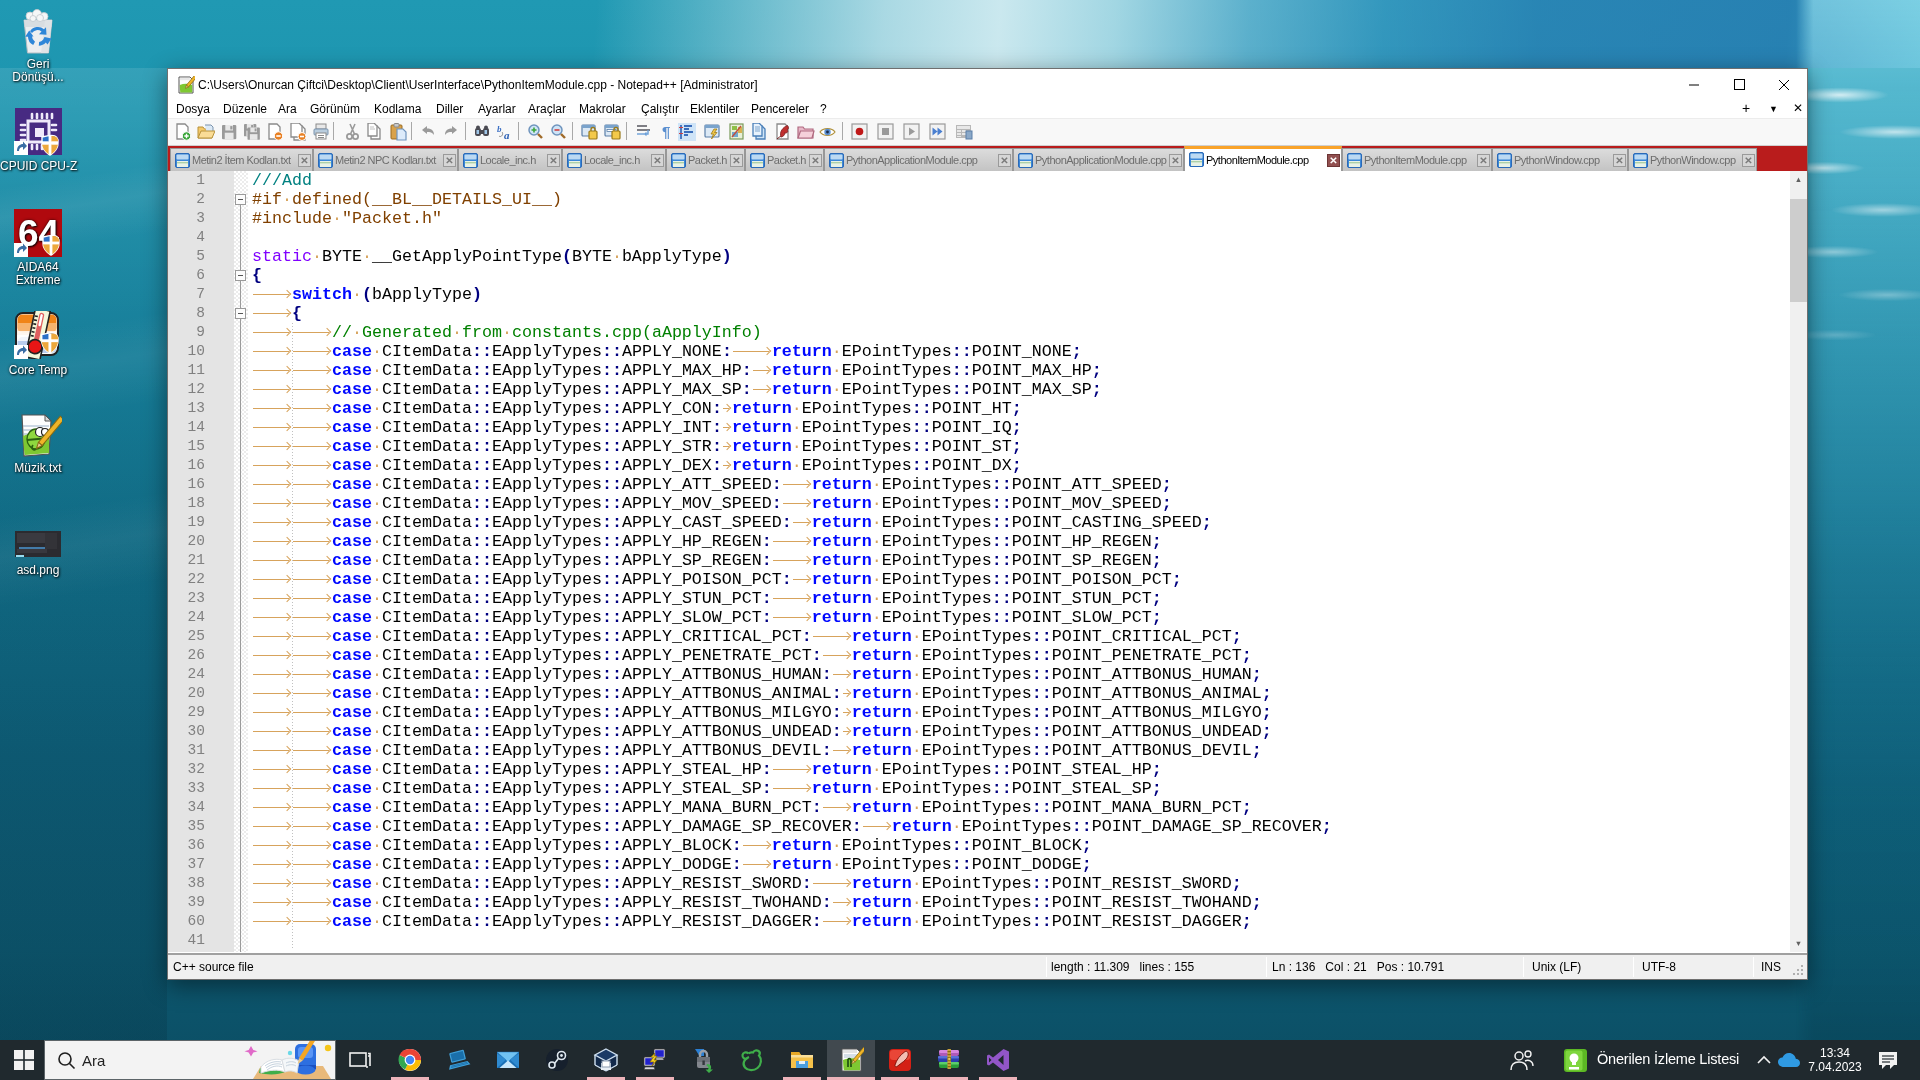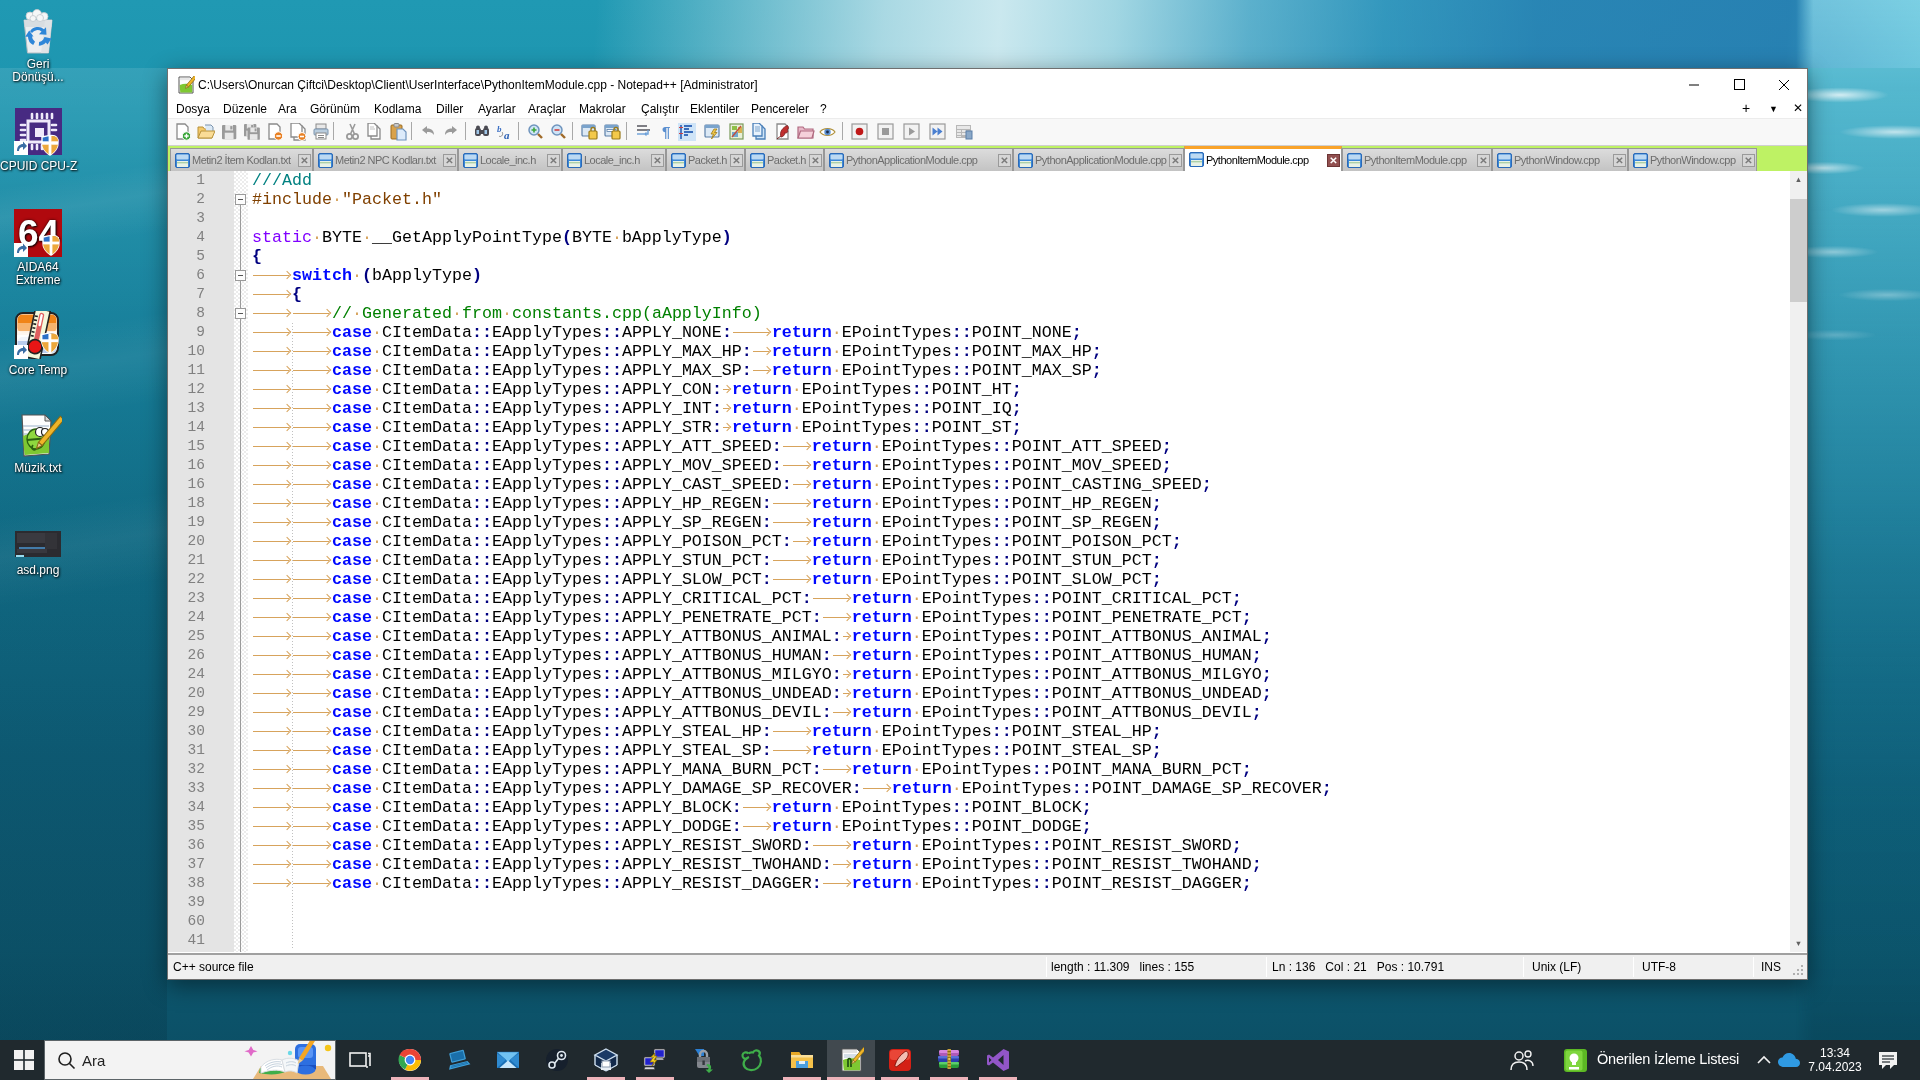--- a/index.html
+++ b/index.html
@@ -38,21 +38,21 @@
  border:1px solid #6f6f6f; box-shadow:0 6px 22px rgba(0,0,0,.45); }
 .titlebar { position:absolute; left:0; top:0; width:100%; height:32px; background:#fff; }
 .title-txt { position:absolute; left:30px; top:9px; font-size:12px; color:#000; white-space:nowrap; }
 .wbtn { position:absolute; top:0; width:45px; height:31px; color:#000; }
 .menubar { position:absolute; left:0; top:32px; width:100%; height:17px; background:#fff; font-size:12px; color:#000; }
 .menubar span { position:absolute; top:1px; }
 .toolbar { position:absolute; left:0; top:49px; width:100%; height:27px; background:#f8f8f8; border-top:1px solid #ececec; }
 .tbi { position:absolute; top:4px; width:17px; height:17px; }
 .tsep { position:absolute; top:3px; width:1px; height:18px; background:#a8a8a8; }
 
-.tabbar { position:absolute; left:0; top:76px; width:100%; height:26px; background:#bef264; border-top:1px solid #d0d0d0; }
+.tabbar { position:absolute; left:0; top:76px; width:100%; height:26px; background:#b91c1c; border-top:1px solid #d0d0d0; }
 .tab { position:absolute; top:2px; height:24px; overflow:hidden; background:linear-gradient(180deg,#dcdcdc,#c2c2c2); border:1px solid #989898; border-bottom:none; color:#6d6d6d; font-size:12px; }
 .tab.act { top:0; height:26px; background:#fff; border-top:3px solid #f9a32a; color:#000; }
 .tab .fi { position:absolute; left:4px; top:4px; width:15px; height:15px; }
 .tab.act .fi { top:3px; }
 .tab .tx { position:absolute; left:21px; top:5px; right:15px; overflow:hidden; white-space:nowrap; font-size:11px; letter-spacing:-0.5px; }
 .tab .cx { position:absolute; right:1px; top:5px; width:13px; height:13px; background:#d6d6d6; border:1px solid #9a9a9a;
  color:#7a7a7a; font-size:10px; line-height:11px; text-align:center; font-weight:bold; }
 .tab.act .cx { background:#914f4f; border-color:#6d3535; color:#fff; }
 
 .editor { position:absolute; left:0; top:102px; width:100%; height:781px; background:#fff; overflow:hidden; }
@@ -667,45 +667,47 @@
   </div>
   <div class="fold"></div>
   <div class="fline" style="top:34px;height:747px"></div>
   <div class="fbox" style="top:23px"></div>
   <div class="fbox" style="top:99px"></div>
   <div class="fbox" style="top:137px"></div>
   <div class="iguide" style="left:124px;top:152px;height:627px"></div>
   <div class="code">
 
 <div class="cl"><span class="cd">///Add</span></div>
+        <div class="cl"><span class="pp">#if<i>·</i>defined(__BL__DETAILS_UI__)</span></div>
         <div class="cl"><span class="pp">#include<i>·</i>"Packet.h"</span></div>
         <div class="cl"></div>
         <div class="cl"><span class="ty">static</span><i>·</i>BYTE<i>·</i>__GetApplyPointType<b class="o">(</b>BYTE<i>·</i>bApplyType<b class="o">)</b></div>
         <div class="cl"><b class="o">{</b></div>
         <div class="cl"><s class="tb" style="width:40px"></s><b class="k">switch</b><i>·</i><b class="o">(</b>bApplyType<b class="o">)</b></div>
         <div class="cl"><s class="tb" style="width:40px"></s><b class="o">{</b></div>
         <div class="cl"><s class="tb" style="width:40px"></s><s class="tb" style="width:40px"></s><span class="cm">//<i>·</i>Generated<i>·</i>from<i>·</i>constants.cpp(aApplyInfo)</span></div>
         <div class="cl"><s class="tb" style="width:40px"></s><s class="tb" style="width:40px"></s><b class="k">case</b><i>·</i>CItemData<b class="o">::</b>EApplyTypes<b class="o">::</b>APPLY_NONE<b class="o">:</b><s class="tb" style="width:40px"></s><b class="k">return</b><i>·</i>EPointTypes<b class="o">::</b>POINT_NONE<b class="o">;</b></div>
         <div class="cl"><s class="tb" style="width:40px"></s><s class="tb" style="width:40px"></s><b class="k">case</b><i>·</i>CItemData<b class="o">::</b>EApplyTypes<b class="o">::</b>APPLY_MAX_HP<b class="o">:</b><s class="tb" style="width:20px"></s><b class="k">return</b><i>·</i>EPointTypes<b class="o">::</b>POINT_MAX_HP<b class="o">;</b></div>
         <div class="cl"><s class="tb" style="width:40px"></s><s class="tb" style="width:40px"></s><b class="k">case</b><i>·</i>CItemData<b class="o">::</b>EApplyTypes<b class="o">::</b>APPLY_MAX_SP<b class="o">:</b><s class="tb" style="width:20px"></s><b class="k">return</b><i>·</i>EPointTypes<b class="o">::</b>POINT_MAX_SP<b class="o">;</b></div>
         <div class="cl"><s class="tb" style="width:40px"></s><s class="tb" style="width:40px"></s><b class="k">case</b><i>·</i>CItemData<b class="o">::</b>EApplyTypes<b class="o">::</b>APPLY_CON<b class="o">:</b><s class="tb" style="width:10px"></s><b class="k">return</b><i>·</i>EPointTypes<b class="o">::</b>POINT_HT<b class="o">;</b></div>
         <div class="cl"><s class="tb" style="width:40px"></s><s class="tb" style="width:40px"></s><b class="k">case</b><i>·</i>CItemData<b class="o">::</b>EApplyTypes<b class="o">::</b>APPLY_INT<b class="o">:</b><s class="tb" style="width:10px"></s><b class="k">return</b><i>·</i>EPointTypes<b class="o">::</b>POINT_IQ<b class="o">;</b></div>
         <div class="cl"><s class="tb" style="width:40px"></s><s class="tb" style="width:40px"></s><b class="k">case</b><i>·</i>CItemData<b class="o">::</b>EApplyTypes<b class="o">::</b>APPLY_STR<b class="o">:</b><s class="tb" style="width:10px"></s><b class="k">return</b><i>·</i>EPointTypes<b class="o">::</b>POINT_ST<b class="o">;</b></div>
+        <div class="cl"><s class="tb" style="width:40px"></s><s class="tb" style="width:40px"></s><b class="k">case</b><i>·</i>CItemData<b class="o">::</b>EApplyTypes<b class="o">::</b>APPLY_DEX<b class="o">:</b><s class="tb" style="width:10px"></s><b class="k">return</b><i>·</i>EPointTypes<b class="o">::</b>POINT_DX<b class="o">;</b></div>
         <div class="cl"><s class="tb" style="width:40px"></s><s class="tb" style="width:40px"></s><b class="k">case</b><i>·</i>CItemData<b class="o">::</b>EApplyTypes<b class="o">::</b>APPLY_ATT_SPEED<b class="o">:</b><s class="tb" style="width:30px"></s><b class="k">return</b><i>·</i>EPointTypes<b class="o">::</b>POINT_ATT_SPEED<b class="o">;</b></div>
         <div class="cl"><s class="tb" style="width:40px"></s><s class="tb" style="width:40px"></s><b class="k">case</b><i>·</i>CItemData<b class="o">::</b>EApplyTypes<b class="o">::</b>APPLY_MOV_SPEED<b class="o">:</b><s class="tb" style="width:30px"></s><b class="k">return</b><i>·</i>EPointTypes<b class="o">::</b>POINT_MOV_SPEED<b class="o">;</b></div>
         <div class="cl"><s class="tb" style="width:40px"></s><s class="tb" style="width:40px"></s><b class="k">case</b><i>·</i>CItemData<b class="o">::</b>EApplyTypes<b class="o">::</b>APPLY_CAST_SPEED<b class="o">:</b><s class="tb" style="width:20px"></s><b class="k">return</b><i>·</i>EPointTypes<b class="o">::</b>POINT_CASTING_SPEED<b class="o">;</b></div>
         <div class="cl"><s class="tb" style="width:40px"></s><s class="tb" style="width:40px"></s><b class="k">case</b><i>·</i>CItemData<b class="o">::</b>EApplyTypes<b class="o">::</b>APPLY_HP_REGEN<b class="o">:</b><s class="tb" style="width:40px"></s><b class="k">return</b><i>·</i>EPointTypes<b class="o">::</b>POINT_HP_REGEN<b class="o">;</b></div>
         <div class="cl"><s class="tb" style="width:40px"></s><s class="tb" style="width:40px"></s><b class="k">case</b><i>·</i>CItemData<b class="o">::</b>EApplyTypes<b class="o">::</b>APPLY_SP_REGEN<b class="o">:</b><s class="tb" style="width:40px"></s><b class="k">return</b><i>·</i>EPointTypes<b class="o">::</b>POINT_SP_REGEN<b class="o">;</b></div>
         <div class="cl"><s class="tb" style="width:40px"></s><s class="tb" style="width:40px"></s><b class="k">case</b><i>·</i>CItemData<b class="o">::</b>EApplyTypes<b class="o">::</b>APPLY_POISON_PCT<b class="o">:</b><s class="tb" style="width:20px"></s><b class="k">return</b><i>·</i>EPointTypes<b class="o">::</b>POINT_POISON_PCT<b class="o">;</b></div>
         <div class="cl"><s class="tb" style="width:40px"></s><s class="tb" style="width:40px"></s><b class="k">case</b><i>·</i>CItemData<b class="o">::</b>EApplyTypes<b class="o">::</b>APPLY_STUN_PCT<b class="o">:</b><s class="tb" style="width:40px"></s><b class="k">return</b><i>·</i>EPointTypes<b class="o">::</b>POINT_STUN_PCT<b class="o">;</b></div>
         <div class="cl"><s class="tb" style="width:40px"></s><s class="tb" style="width:40px"></s><b class="k">case</b><i>·</i>CItemData<b class="o">::</b>EApplyTypes<b class="o">::</b>APPLY_SLOW_PCT<b class="o">:</b><s class="tb" style="width:40px"></s><b class="k">return</b><i>·</i>EPointTypes<b class="o">::</b>POINT_SLOW_PCT<b class="o">;</b></div>
         <div class="cl"><s class="tb" style="width:40px"></s><s class="tb" style="width:40px"></s><b class="k">case</b><i>·</i>CItemData<b class="o">::</b>EApplyTypes<b class="o">::</b>APPLY_CRITICAL_PCT<b class="o">:</b><s class="tb" style="width:40px"></s><b class="k">return</b><i>·</i>EPointTypes<b class="o">::</b>POINT_CRITICAL_PCT<b class="o">;</b></div>
         <div class="cl"><s class="tb" style="width:40px"></s><s class="tb" style="width:40px"></s><b class="k">case</b><i>·</i>CItemData<b class="o">::</b>EApplyTypes<b class="o">::</b>APPLY_PENETRATE_PCT<b class="o">:</b><s class="tb" style="width:30px"></s><b class="k">return</b><i>·</i>EPointTypes<b class="o">::</b>POINT_PENETRATE_PCT<b class="o">;</b></div>
+        <div class="cl"><s class="tb" style="width:40px"></s><s class="tb" style="width:40px"></s><b class="k">case</b><i>·</i>CItemData<b class="o">::</b>EApplyTypes<b class="o">::</b>APPLY_ATTBONUS_HUMAN<b class="o">:</b><s class="tb" style="width:20px"></s><b class="k">return</b><i>·</i>EPointTypes<b class="o">::</b>POINT_ATTBONUS_HUMAN<b class="o">;</b></div>
         <div class="cl"><s class="tb" style="width:40px"></s><s class="tb" style="width:40px"></s><b class="k">case</b><i>·</i>CItemData<b class="o">::</b>EApplyTypes<b class="o">::</b>APPLY_ATTBONUS_ANIMAL<b class="o">:</b><s class="tb" style="width:10px"></s><b class="k">return</b><i>·</i>EPointTypes<b class="o">::</b>POINT_ATTBONUS_ANIMAL<b class="o">;</b></div>
-        <div class="cl"><s class="tb" style="width:40px"></s><s class="tb" style="width:40px"></s><b class="k">case</b><i>·</i>CItemData<b class="o">::</b>EApplyTypes<b class="o">::</b>APPLY_ATTBONUS_HUMAN<b class="o">:</b><s class="tb" style="width:20px"></s><b class="k">return</b><i>·</i>EPointTypes<b class="o">::</b>POINT_ATTBONUS_HUMAN<b class="o">;</b></div>
         <div class="cl"><s class="tb" style="width:40px"></s><s class="tb" style="width:40px"></s><b class="k">case</b><i>·</i>CItemData<b class="o">::</b>EApplyTypes<b class="o">::</b>APPLY_ATTBONUS_MILGYO<b class="o">:</b><s class="tb" style="width:10px"></s><b class="k">return</b><i>·</i>EPointTypes<b class="o">::</b>POINT_ATTBONUS_MILGYO<b class="o">;</b></div>
         <div class="cl"><s class="tb" style="width:40px"></s><s class="tb" style="width:40px"></s><b class="k">case</b><i>·</i>CItemData<b class="o">::</b>EApplyTypes<b class="o">::</b>APPLY_ATTBONUS_UNDEAD<b class="o">:</b><s class="tb" style="width:10px"></s><b class="k">return</b><i>·</i>EPointTypes<b class="o">::</b>POINT_ATTBONUS_UNDEAD<b class="o">;</b></div>
         <div class="cl"><s class="tb" style="width:40px"></s><s class="tb" style="width:40px"></s><b class="k">case</b><i>·</i>CItemData<b class="o">::</b>EApplyTypes<b class="o">::</b>APPLY_ATTBONUS_DEVIL<b class="o">:</b><s class="tb" style="width:20px"></s><b class="k">return</b><i>·</i>EPointTypes<b class="o">::</b>POINT_ATTBONUS_DEVIL<b class="o">;</b></div>
         <div class="cl"><s class="tb" style="width:40px"></s><s class="tb" style="width:40px"></s><b class="k">case</b><i>·</i>CItemData<b class="o">::</b>EApplyTypes<b class="o">::</b>APPLY_STEAL_HP<b class="o">:</b><s class="tb" style="width:40px"></s><b class="k">return</b><i>·</i>EPointTypes<b class="o">::</b>POINT_STEAL_HP<b class="o">;</b></div>
         <div class="cl"><s class="tb" style="width:40px"></s><s class="tb" style="width:40px"></s><b class="k">case</b><i>·</i>CItemData<b class="o">::</b>EApplyTypes<b class="o">::</b>APPLY_STEAL_SP<b class="o">:</b><s class="tb" style="width:40px"></s><b class="k">return</b><i>·</i>EPointTypes<b class="o">::</b>POINT_STEAL_SP<b class="o">;</b></div>
         <div class="cl"><s class="tb" style="width:40px"></s><s class="tb" style="width:40px"></s><b class="k">case</b><i>·</i>CItemData<b class="o">::</b>EApplyTypes<b class="o">::</b>APPLY_MANA_BURN_PCT<b class="o">:</b><s class="tb" style="width:30px"></s><b class="k">return</b><i>·</i>EPointTypes<b class="o">::</b>POINT_MANA_BURN_PCT<b class="o">;</b></div>
         <div class="cl"><s class="tb" style="width:40px"></s><s class="tb" style="width:40px"></s><b class="k">case</b><i>·</i>CItemData<b class="o">::</b>EApplyTypes<b class="o">::</b>APPLY_DAMAGE_SP_RECOVER<b class="o">:</b><s class="tb" style="width:30px"></s><b class="k">return</b><i>·</i>EPointTypes<b class="o">::</b>POINT_DAMAGE_SP_RECOVER<b class="o">;</b></div>
         <div class="cl"><s class="tb" style="width:40px"></s><s class="tb" style="width:40px"></s><b class="k">case</b><i>·</i>CItemData<b class="o">::</b>EApplyTypes<b class="o">::</b>APPLY_BLOCK<b class="o">:</b><s class="tb" style="width:30px"></s><b class="k">return</b><i>·</i>EPointTypes<b class="o">::</b>POINT_BLOCK<b class="o">;</b></div>
         <div class="cl"><s class="tb" style="width:40px"></s><s class="tb" style="width:40px"></s><b class="k">case</b><i>·</i>CItemData<b class="o">::</b>EApplyTypes<b class="o">::</b>APPLY_DODGE<b class="o">:</b><s class="tb" style="width:30px"></s><b class="k">return</b><i>·</i>EPointTypes<b class="o">::</b>POINT_DODGE<b class="o">;</b></div>
         <div class="cl"><s class="tb" style="width:40px"></s><s class="tb" style="width:40px"></s><b class="k">case</b><i>·</i>CItemData<b class="o">::</b>EApplyTypes<b class="o">::</b>APPLY_RESIST_SWORD<b class="o">:</b><s class="tb" style="width:40px"></s><b class="k">return</b><i>·</i>EPointTypes<b class="o">::</b>POINT_RESIST_SWORD<b class="o">;</b></div>

